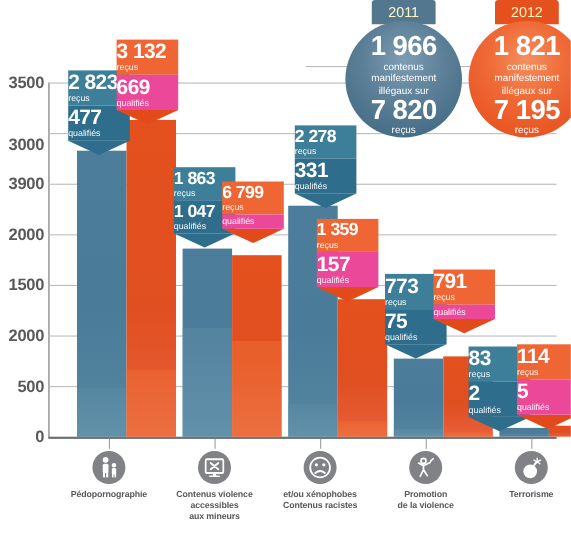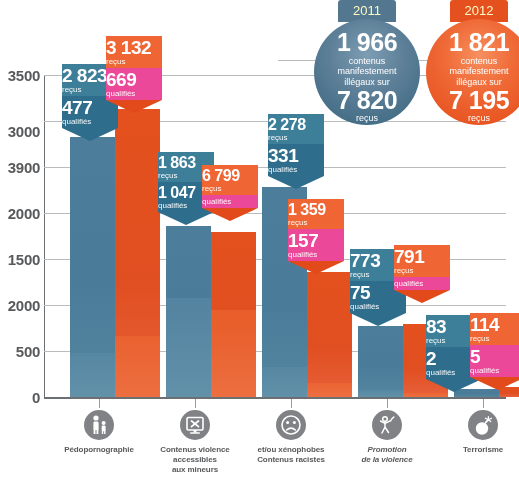--- a/index.html
+++ b/index.html
@@ -466,21 +466,21 @@
         <circle cx="18.4" cy="12.6" r="1.5" fill="#fff"></circle>
         <path d="M10.6 20 Q15 16.4 19.4 20" fill="none" stroke="#fff" stroke-width="1.6" stroke-linecap="round"></path>
       </svg>
     </div>
     <div class="cat-label">
       <div>et/ou xénophobes</div>
       <div>Contenus racistes</div>
     </div>
   </div>
 
-  <div class="cat" style="left:332px; top:399px;font-style:italic;">
+  <div class="cat" style="left:332px; top:399px;">
     <div class="cat-stem"></div>
     <div class="cat-icon">
       <svg width="30" height="30" viewBox="0 0 30 30">
         <circle cx="13" cy="9" r="2.3" fill="none" stroke="#fff" stroke-width="1.5"></circle>
         <path d="M13 11.4 L13 17 M13 17 L10 23 M13 17 L16.5 22.5" fill="none" stroke="#fff" stroke-width="1.5" stroke-linecap="round"></path>
         <path d="M13 13.4 L8.5 11 M13 13.4 L19 10.5" fill="none" stroke="#fff" stroke-width="1.5" stroke-linecap="round"></path>
         <path d="M19.5 9.2 L21.8 7" fill="none" stroke="#fff" stroke-width="1.5" stroke-linecap="round"></path>
       </svg>
     </div>
     <div class="cat-label">

